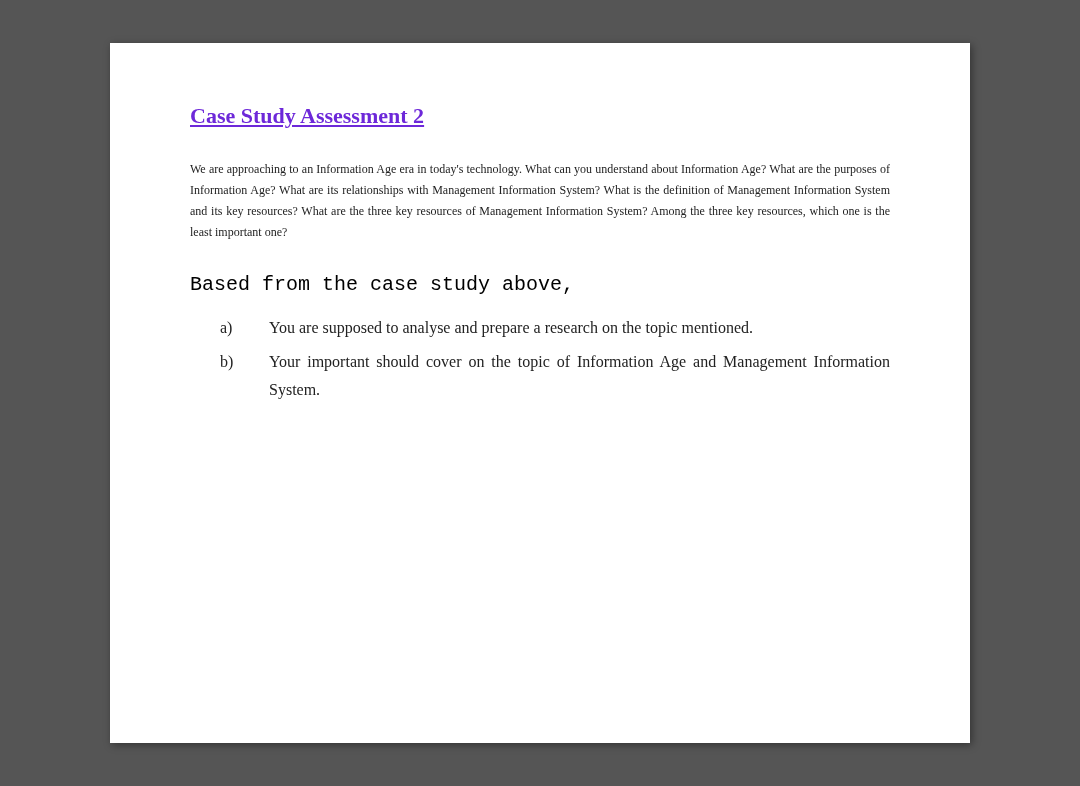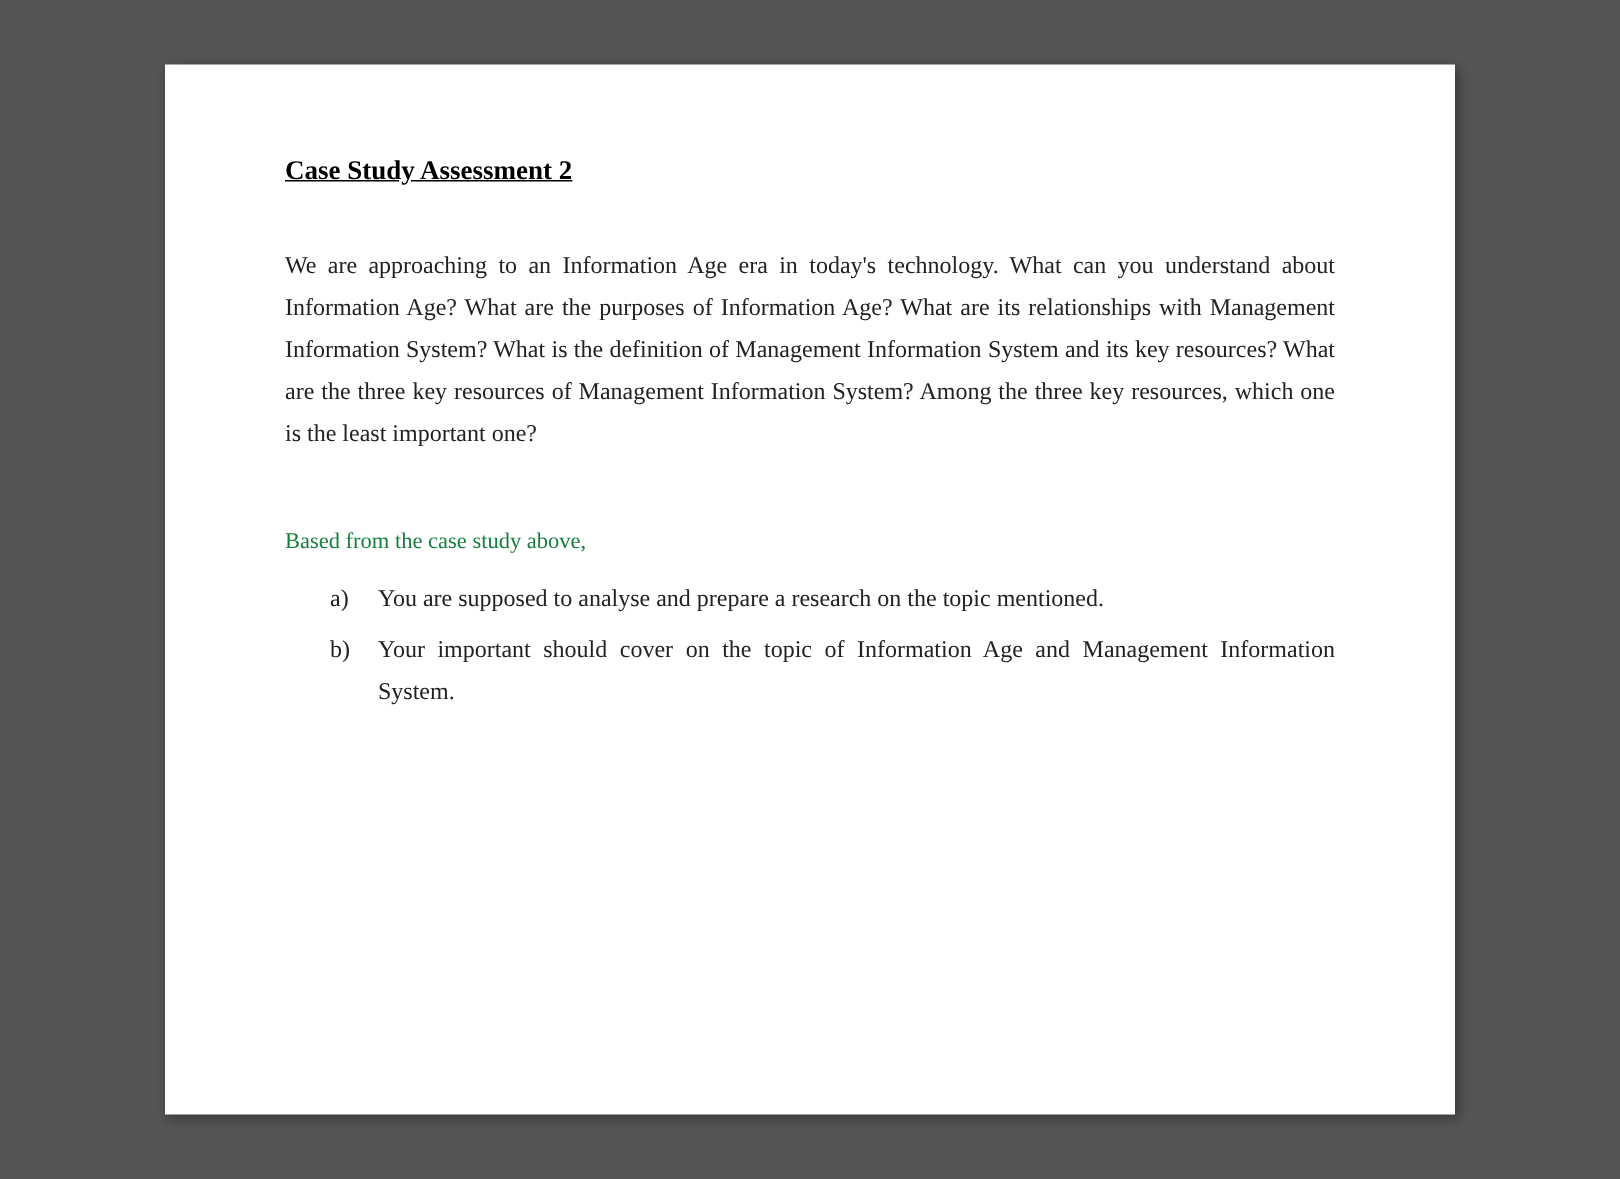--- a/index.html
+++ b/index.html
@@ -20,43 +20,43 @@
 
     .page {
       background-color: #ffffff;
       width: 860px;
       min-height: 700px;
       padding: 60px 80px 60px 80px;
       box-shadow: 2px 2px 8px rgba(0,0,0,0.4);
     }
 
     .title {
-      font-size: 18px;
+      font-size: 22px;
       font-weight: bold;
-      color: #000000;
+      color: #6d28d9;
       text-decoration: underline;
-      margin-bottom: 40px;
+      margin-bottom: 30px;
       font-family: "Times New Roman", Times, serif;
     }
 
     .body-text {
-      font-size: 16px;
+      font-size: 12px;
       color: #222222;
       line-height: 1.75;
       text-align: justify;
-      margin-bottom: 44px;
+      margin-bottom: 24px;
       font-family: "Times New Roman", Times, serif;
     }
 
     .based-text {
-      font-size: 15px;
-      color: #15803d;
+      font-size: 20px;
+      color: #000000;
       line-height: 1.75;
       margin-bottom: 12px;
-      font-family: Liberation Serif, serif;
+      font-family: Liberation Mono, monospace;
     }
 
     .list-section {
       margin-left: 30px;
     }
 
     .list-item {
       font-size: 16px;
       color: #222222;
       line-height: 1.75;
@@ -67,20 +67,21 @@
       gap: 8px;
     }
 
     .list-item .label {
       min-width: 24px;
       font-style: normal;
     }
 
     .list-item .content {
       flex: 1;
+      margin-left: 17px;
     }
   </style>
 </head>
 <body>
 
 <div class="page">
 
   <div class="title">Case Study Assessment 2</div>
 
   <p class="body-text">We  are  approaching  to  an  Information  Age  era  in  today's  technology.   What  can  you understand about Information Age?  What are the purposes of Information Age?  What are its relationships with Management Information System?  What is the definition of Management Information System and its key resources?  What are the three key resources of Management Information System?  Among the three key resources, which one is the least important one?</p>

